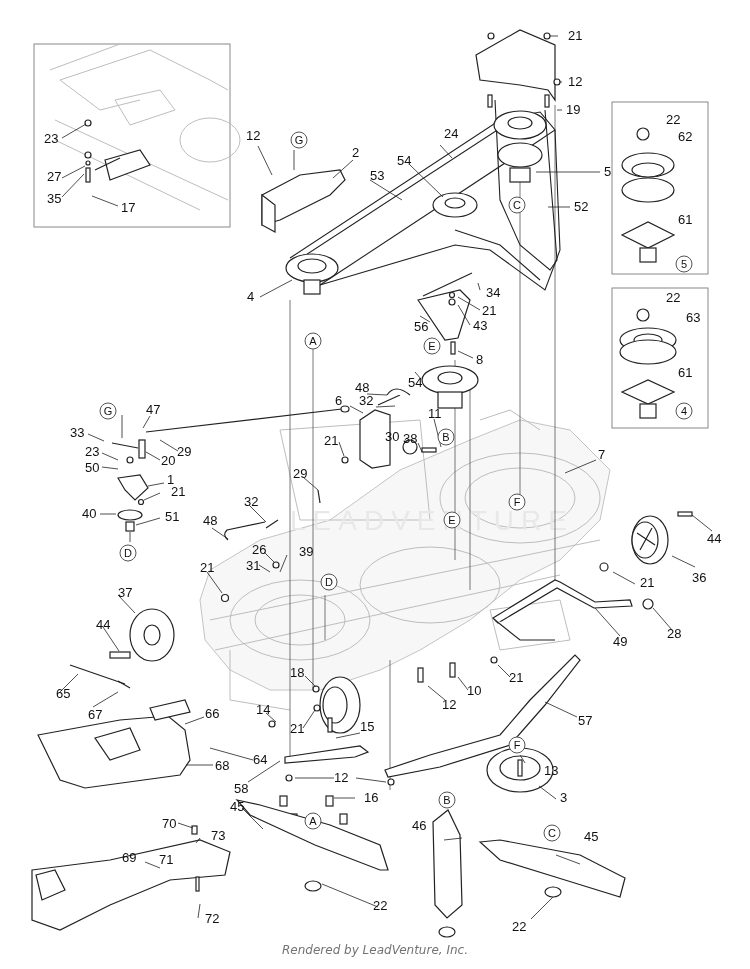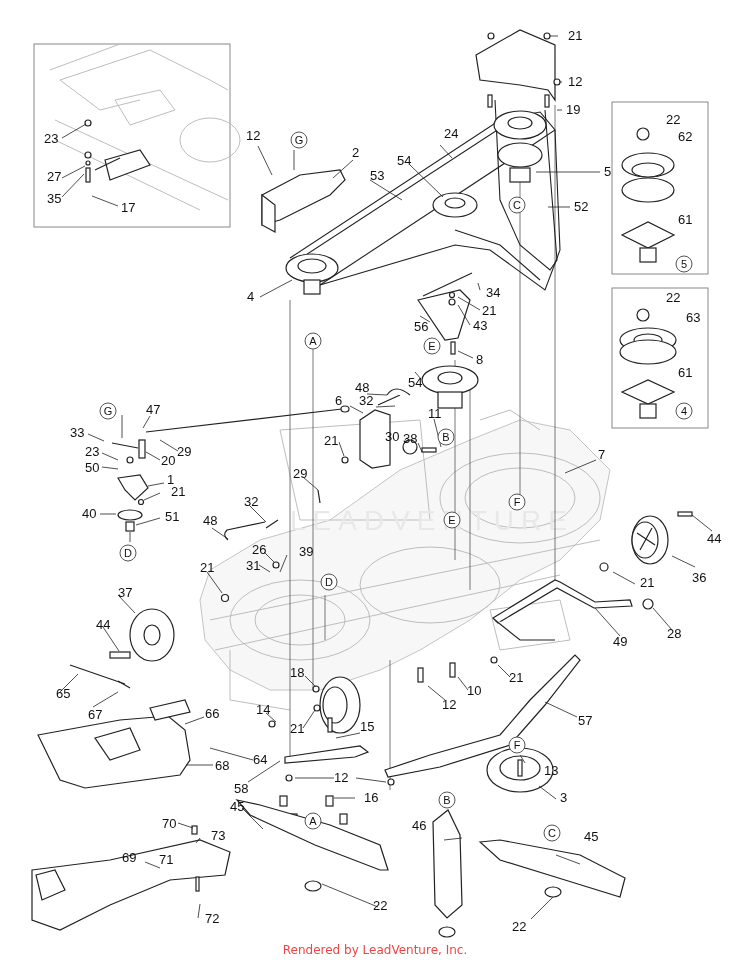--- a/index.html
+++ b/index.html
@@ -8,21 +8,21 @@
   .lbl{font-family:"Liberation Sans",sans-serif;font-size:13px;fill:#111;}
   .circ-lbl{font-family:"Liberation Sans",sans-serif;font-size:11px;fill:#111;text-anchor:middle;dominant-baseline:central;}
   .part{fill:#fff;stroke:#222;stroke-width:1.2;}
   .ghost{fill:none;stroke:#bdbdbd;stroke-width:1;}
   .ghostfill{fill:#f7f7f7;stroke:#c4c4c4;stroke-width:1;}
   .leader{stroke:#222;stroke-width:0.8;fill:none;}
   .axis{stroke:#555;stroke-width:0.8;fill:none;}
   .box{fill:#fff;stroke:#888;stroke-width:1;}
   .belt{fill:none;stroke:#222;stroke-width:1.1;}
   .watermark{font-family:"Liberation Sans",sans-serif;font-size:28px;letter-spacing:7px;fill:#e8e8e8;}
-  #footer{position:absolute;left:0;width:750px;top:943px;text-align:center;font-family:"DejaVu Sans",sans-serif;font-size:12px;color:#ef4444;}
+  #footer{position:absolute;left:0;width:750px;top:943px;text-align:center;font-family:"DejaVu Sans",sans-serif;font-size:12px;color:#737373;font-style:italic;}
 </style>
 </head>
 <body>
 
 <svg id="diagram" viewBox="0 0 750 969" xmlns="http://www.w3.org/2000/svg">
 
   <g>
     <path class="ghostfill" d="M200,600 L210,570 L260,540 L330,520 L400,470 L470,440 L520,420 L570,430 L610,470 L600,520 L560,560 L520,580 L470,620 L420,650 L380,670 L320,690 L270,690 L230,670 L205,640 Z"></path>
     <ellipse class="ghost" cx="520" cy="498" rx="80" ry="45"></ellipse>
     <ellipse class="ghost" cx="520" cy="498" rx="55" ry="30"></ellipse>

